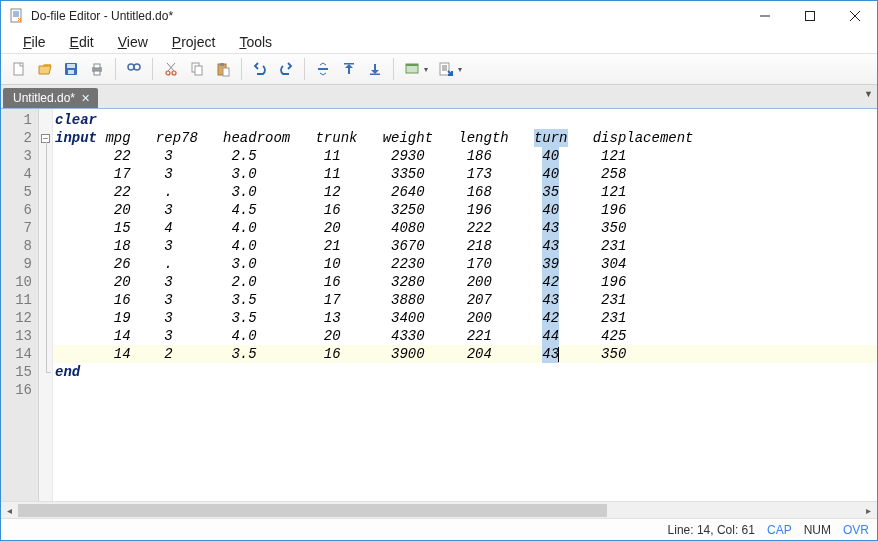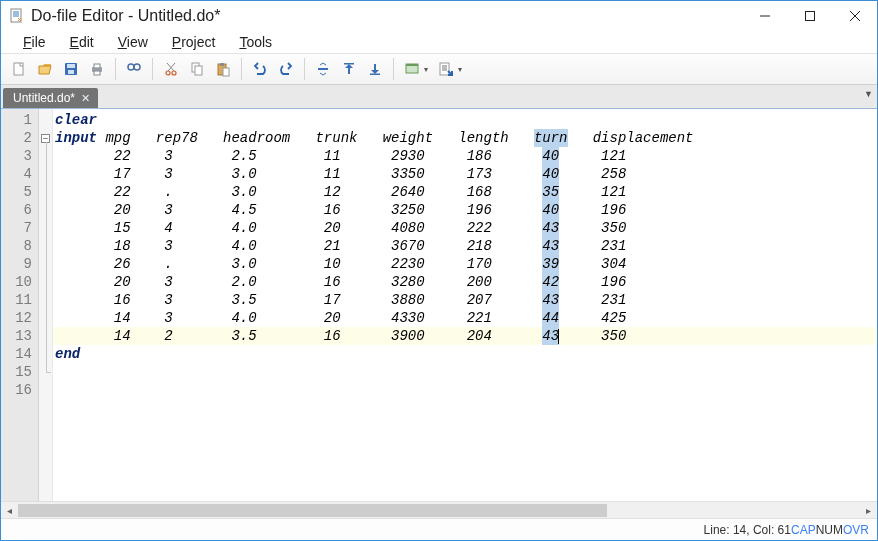--- a/index.html
+++ b/index.html
@@ -1,21 +1,21 @@
 <!DOCTYPE html>
 <html><head>
 <meta charset="utf-8">
 <style>
   * { box-sizing: border-box; margin: 0; padding: 0; }
   body { font-family: "Segoe UI", Tahoma, sans-serif; font-size: 12px; background: #fff; }
   .window { width: 878px; height: 541px; border: 1px solid #3a8ed4; display: flex; flex-direction: column; position: relative; }
   
   .titlebar { height: 30px; display: flex; align-items: center; padding: 0 0 0 8px; background: #fff; }
   .titlebar .icon { width: 16px; height: 16px; margin-right: 6px; display: inline-flex; align-items: center; justify-content: center; }
-  .titlebar .title { flex: 1; font-size: 16px; color: #222; }
+  .titlebar .title { flex: 1; font-size: 12px; color: #222; }
   .titlebar .win-controls { display: flex; }
   .titlebar .win-btn { width: 45px; height: 29px; display: flex; align-items: center; justify-content: center; color: #222; }
   
   .menubar { height: 22px; display: flex; align-items: center; padding: 0 10px; gap: 0; }
   .menubar .menu-item { padding: 2px 12px; font-size: 14px; color: #222; }
   .menubar .menu-item .accel { text-decoration: underline; }
   
   .toolbar { height: 32px; display: flex; align-items: center; padding: 2px 6px; gap: 2px; border-top: 1px solid #e3e3e3; border-bottom: 1px solid #d0d0d0; background: linear-gradient(#fdfdfd,#f3f3f3); }
   .toolbar .tbtn { width: 24px; height: 24px; display: flex; align-items: center; justify-content: center; border: 1px solid transparent; border-radius: 2px; }
   .toolbar .sep { width: 1px; height: 22px; background: #d4d4d4; margin: 0 4px; }
@@ -39,21 +39,21 @@
   .code .line.current { background: #fdfde8; }
   .kw { color: #0a246a; font-weight: bold; }
   .colsel { background: #bcd5ef; display: inline-block; }
   .caret { display: inline-block; width: 1px; height: 15px; background: #000; vertical-align: middle; margin-left: -1px; }
   
   .hscroll { height: 17px; background: #f0f0f0; display: flex; align-items: center; border-top: 1px solid #e0e0e0; }
   .hscroll .arrow { width: 17px; height: 17px; display: flex; align-items: center; justify-content: center; color: #606060; font-size: 10px; }
   .hscroll .track { flex: 1; height: 17px; position: relative; }
   .hscroll .thumb { position: absolute; left: 0; top: 2px; height: 13px; width: 70%; background: #cdcdcd; border-radius: 0; }
   
-  .statusbar { height: 22px; border-top: 1px solid #e0e0e0; display: flex; align-items: center; justify-content: flex-end; padding: 0 8px; font-size: 12px; color: #333; background: #fdfdfd; }
+  .statusbar { height: 22px; border-top: 1px solid #e0e0e0; display: flex; align-items: center; justify-content: flex-end; padding: 0 8px; gap: 12px; font-size: 12px; color: #333; background: #fdfdfd; }
   .statusbar .dim { color: #3b82f6; }
 </style>
 </head>
 <body>
 
 <div class="window">
 
   <div class="titlebar">
     <span class="icon">
       <svg width="16" height="16" viewBox="0 0 16 16">
@@ -280,20 +280,21 @@
         <div class="line"><span class="kw">input</span> mpg   rep78   headroom   trunk   weight   length   <span class="colsel">turn</span>   displacement</div>
         <div class="line">       22    3       2.5        11      2930     186      <span class="colsel">40</span>     121</div>
         <div class="line">       17    3       3.0        11      3350     173      <span class="colsel">40</span>     258</div>
         <div class="line">       22    .       3.0        12      2640     168      <span class="colsel">35</span>     121</div>
         <div class="line">       20    3       4.5        16      3250     196      <span class="colsel">40</span>     196</div>
         <div class="line">       15    4       4.0        20      4080     222      <span class="colsel">43</span>     350</div>
         <div class="line">       18    3       4.0        21      3670     218      <span class="colsel">43</span>     231</div>
         <div class="line">       26    .       3.0        10      2230     170      <span class="colsel">39</span>     304</div>
         <div class="line">       20    3       2.0        16      3280     200      <span class="colsel">42</span>     196</div>
         <div class="line">       16    3       3.5        17      3880     207      <span class="colsel">43</span>     231</div>
+        <div class="line">       19    3       3.5        13      3400     200      <span class="colsel">42</span>     231</div>
         <div class="line">       14    3       4.0        20      4330     221      <span class="colsel">44</span>     425</div>
         <div class="line current">       14    2       3.5        16      3900     204      <span class="colsel">43</span><span class="caret"></span>     350</div>
         <div class="line"><span class="kw">end</span></div>
         <div class="line"> </div>
       </div>
   </div>
 
   <div class="hscroll">
     <div class="arrow">◂</div>
     <div class="track">

